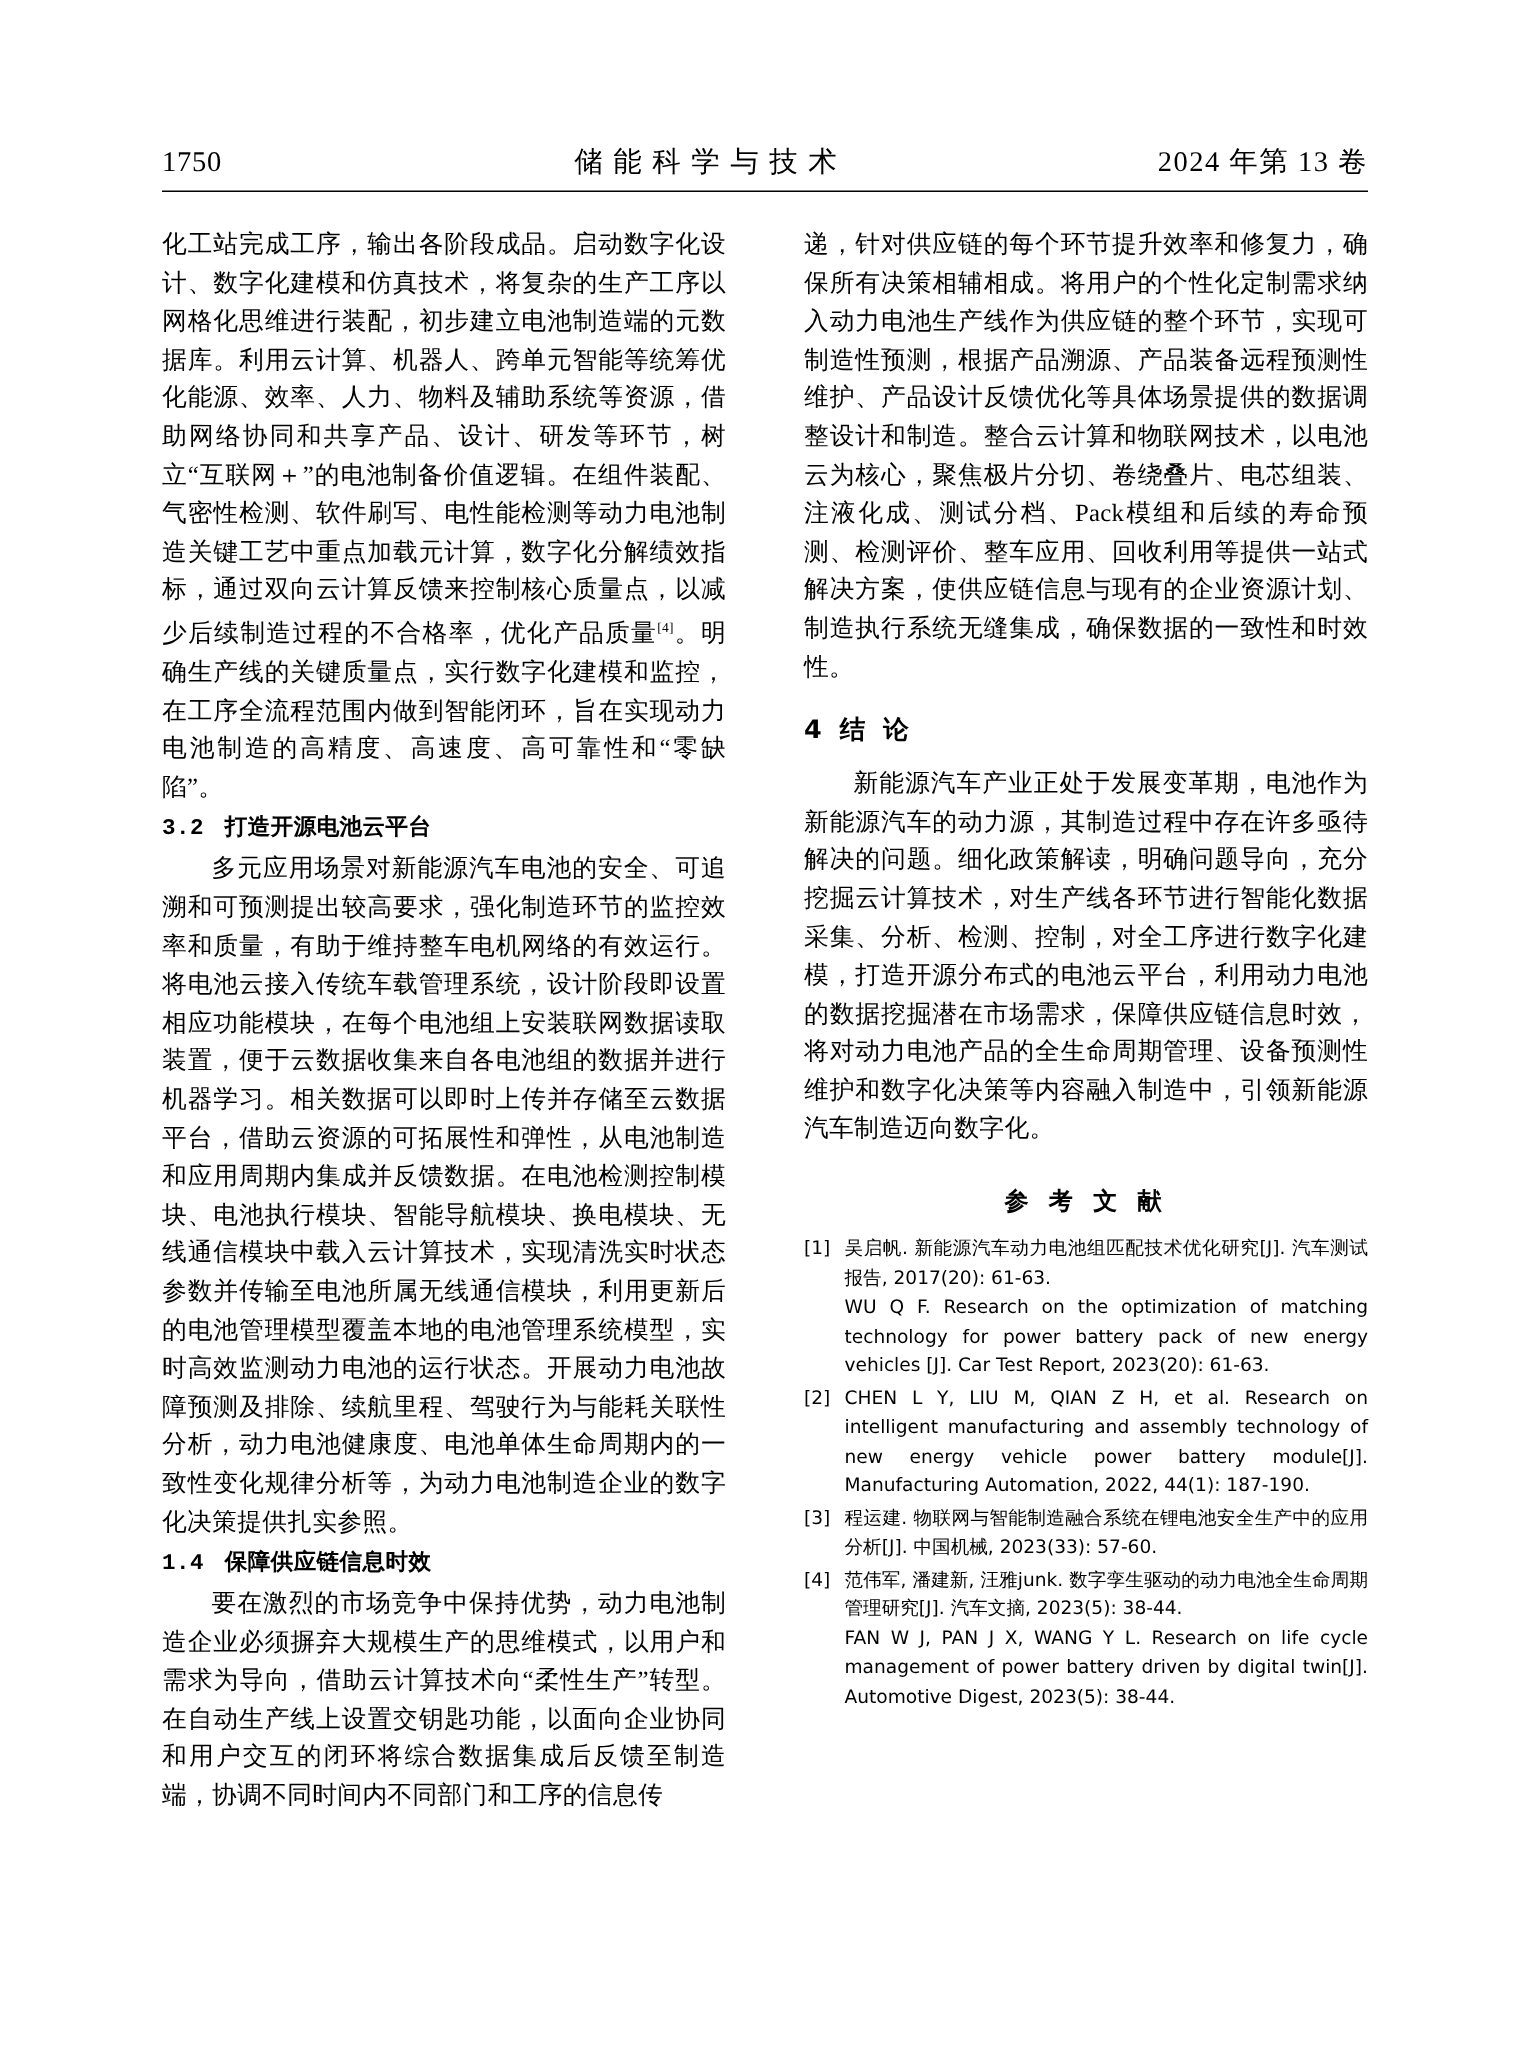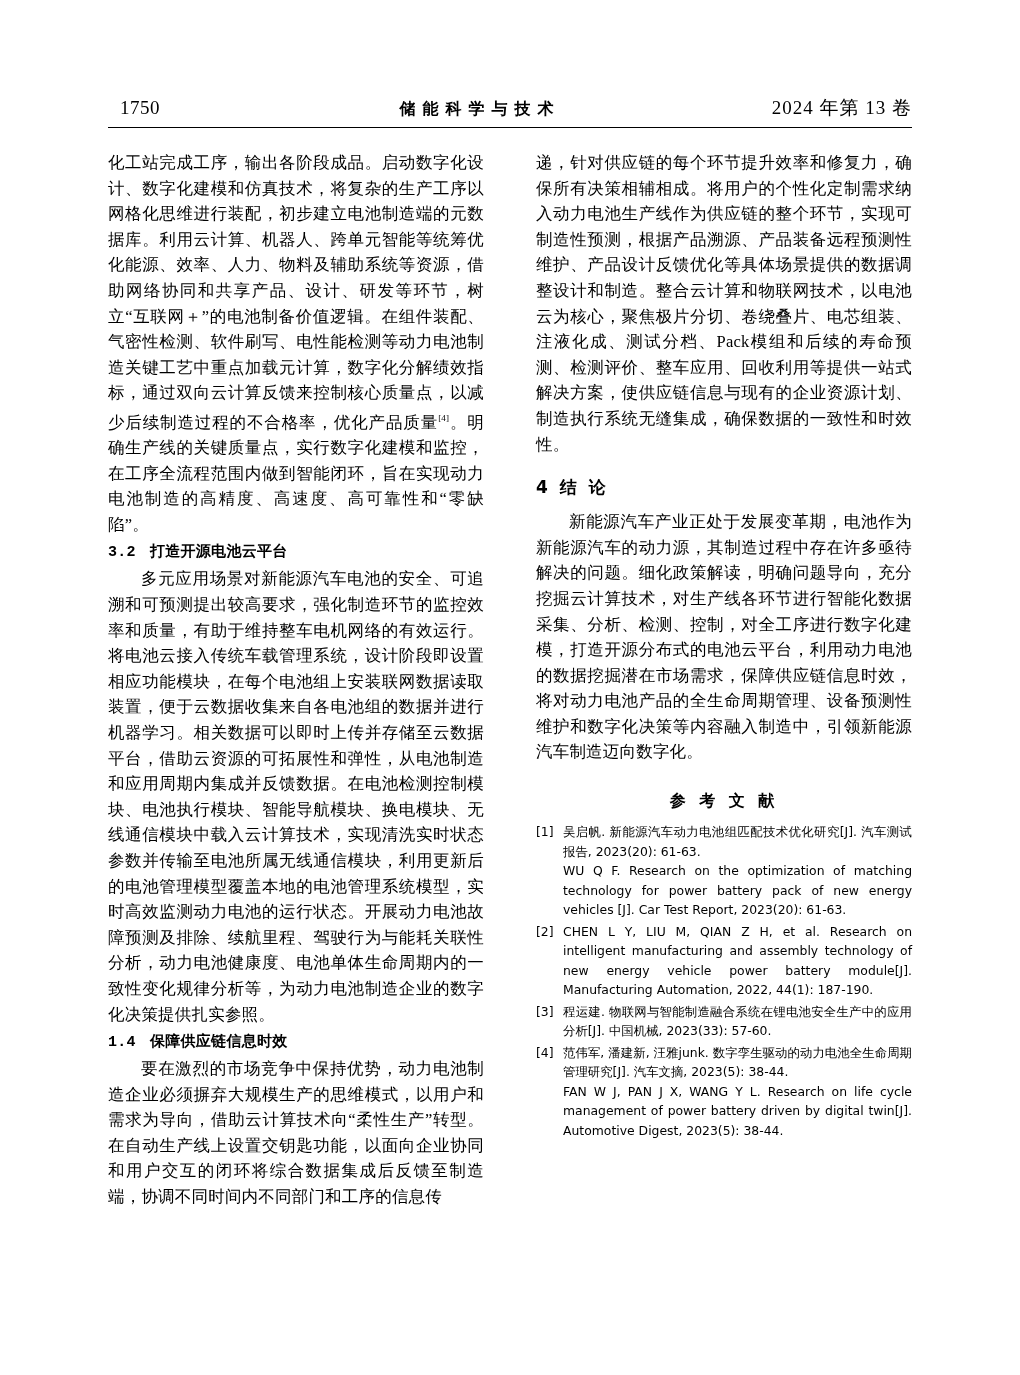--- a/index.html
+++ b/index.html
@@ -28,26 +28,25 @@
     align-items: baseline;
     justify-content: space-between;
     font-size: 17px;
     padding-bottom: 6px;
     border-bottom: 1.4px solid #000;
   }
   .header .pagenum {
     font-family: "Liberation Serif", serif;
     font-size: 19px;
     letter-spacing: 0.5px;
-    margin-left: 12px;
   }
   .header .journal {
-    font-size: 16px;
+    font-size: 19px;
     letter-spacing: 7px;
-    font-weight: bold;
+    font-weight: normal;
     margin-left: 28px;
   }
   .header .issue {
     font-size: 19px;
     letter-spacing: 1px;
   }
   .columns {
     position: absolute;
     left: 108px;
     top: 150px;
@@ -162,21 +161,21 @@
         <span class="num">4</span><span>结  论</span>
       </h2>
 
       <p class="body indent">新能源汽车产业正处于发展变革期，电池作为新能源汽车的动力源，其制造过程中存在许多亟待解决的问题。细化政策解读，明确问题导向，充分挖掘云计算技术，对生产线各环节进行智能化数据采集、分析、检测、控制，对全工序进行数字化建模，打造开源分布式的电池云平台，利用动力电池的数据挖掘潜在市场需求，保障供应链信息时效，将对动力电池产品的全生命周期管理、设备预测性维护和数字化决策等内容融入制造中，引领新能源汽车制造迈向数字化。</p>
 
       <div class="refs-title">参 考 文 献</div>
 
       <div class="ref">
         <div class="tag">[1]</div>
         <div class="txt">
-          <span>吴启帆. 新能源汽车动力电池组匹配技术优化研究[J]. 汽车测试报告, 2023(20): 61-63.</span>
+          <span>吴启帆. 新能源汽车动力电池组匹配技术优化研究[J]. 汽车测试报告, 2017(20): 61-63.</span>
           <span class="en">WU Q F. Research on the optimization of matching technology for power battery pack of new energy vehicles [J]. Car Test Report, 2023(20): 61-63.</span>
         </div>
       </div>
 
       <div class="ref">
         <div class="tag">[2]</div>
         <div class="txt">
           <span class="en">CHEN L Y, LIU M, QIAN Z H, et al. Research on intelligent manufacturing and assembly technology of new energy vehicle power battery module[J]. Manufacturing Automation, 2022, 44(1): 187-190.</span>
         </div>
       </div>

